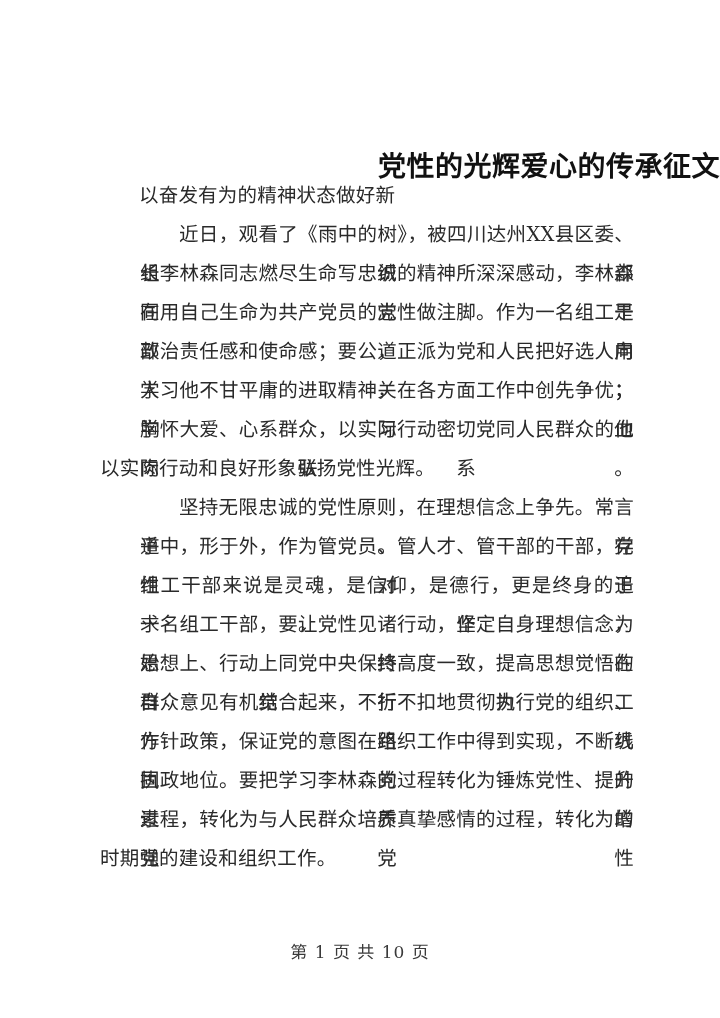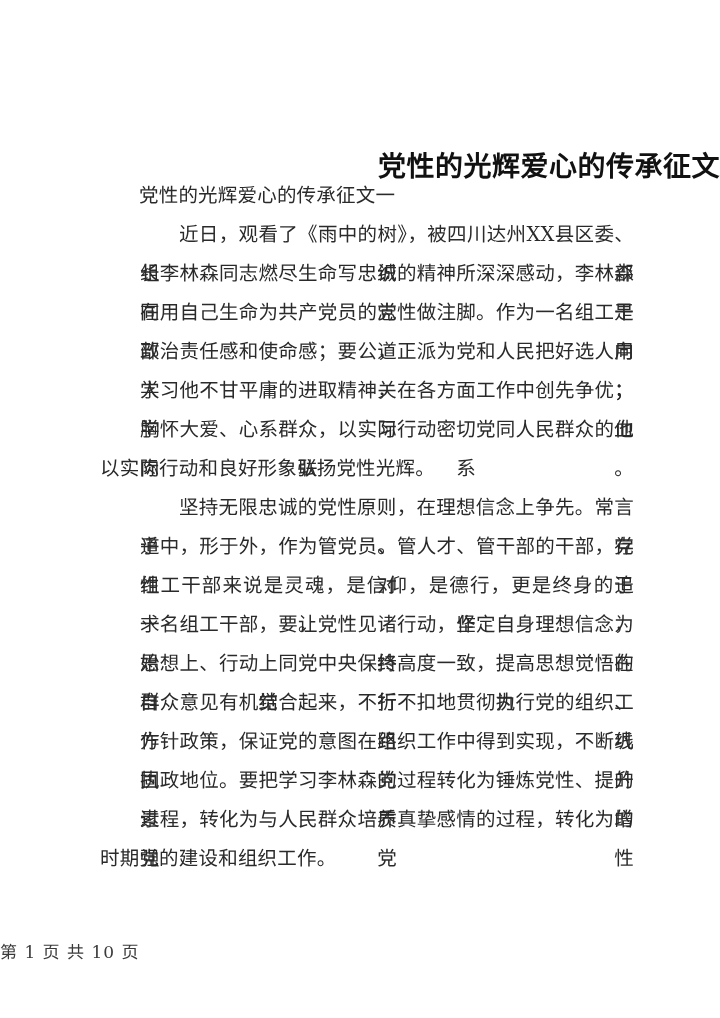--- a/index.html
+++ b/index.html
@@ -73,37 +73,38 @@
   .text-line.justify.indent {
     text-indent: 39px;
   }
 
   
   .page-footer {
     position: absolute;
     top: 940px;
     left: 0;
     width: 720px;
+    text-align: center;
     font-size: 17px;
     line-height: 24px;
     letter-spacing: 1px;
     color: #3a3a3a;
     font-family: "DejaVu Serif", "Liberation Serif", serif;
   }
 </style>
 </head>
 <body>
 
 <div class="page">
 
   <h1 class="doc-title">党性的光辉爱心的传承征文</h1>
 
   <div class="body-block">
 
-    <div class="text-line indent">党性的光辉爱心的传承征文一</div>
+    <div class="text-line indent">以奋发有为的精神状态做好新</div>
 
     <div>
       <div class="text-line justify indent">近日，观看了《雨中的树》，被四川达州XX县区委、组织部</div>
       <div class="text-line justify">长李林森同志燃尽生命写忠诚的精神所深深感动，李林森同志是</div>
       <div class="text-line justify">在用自己生命为共产党员的党性做注脚。作为一名组工干部，向</div>
       <div class="text-line justify">政治责任感和使命感；要公道正派为党和人民把好选人用人关；</div>
       <div class="text-line justify">学习他不甘平庸的进取精神，在各方面工作中创先争优；学习他</div>
       <div class="text-line justify">胸怀大爱、心系群众，以实际行动密切党同人民群众的血肉联系。</div>
       <div class="text-line">以实际行动和良好形象弘扬党性光辉。</div>
     </div>

